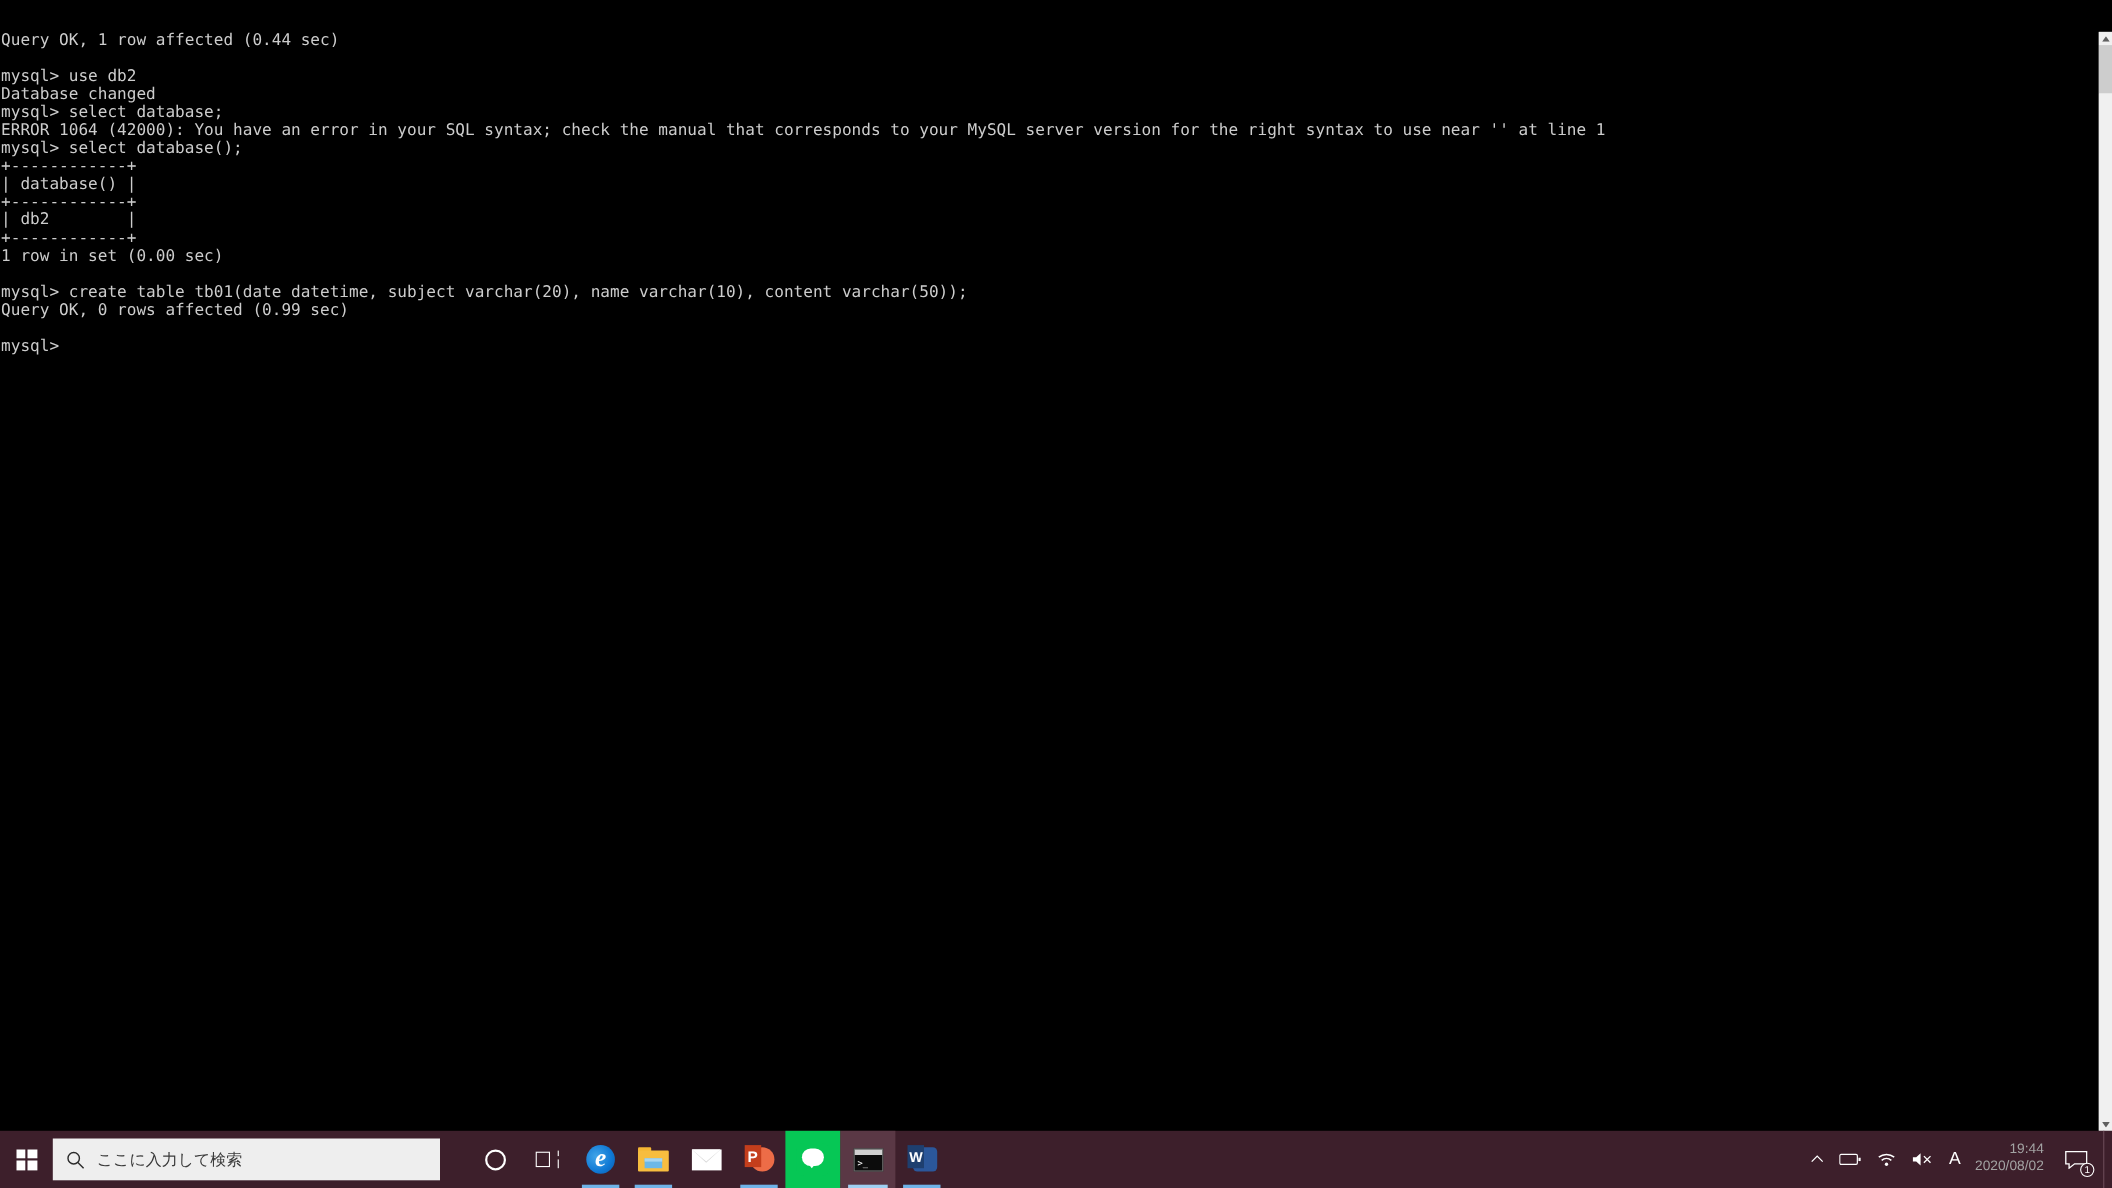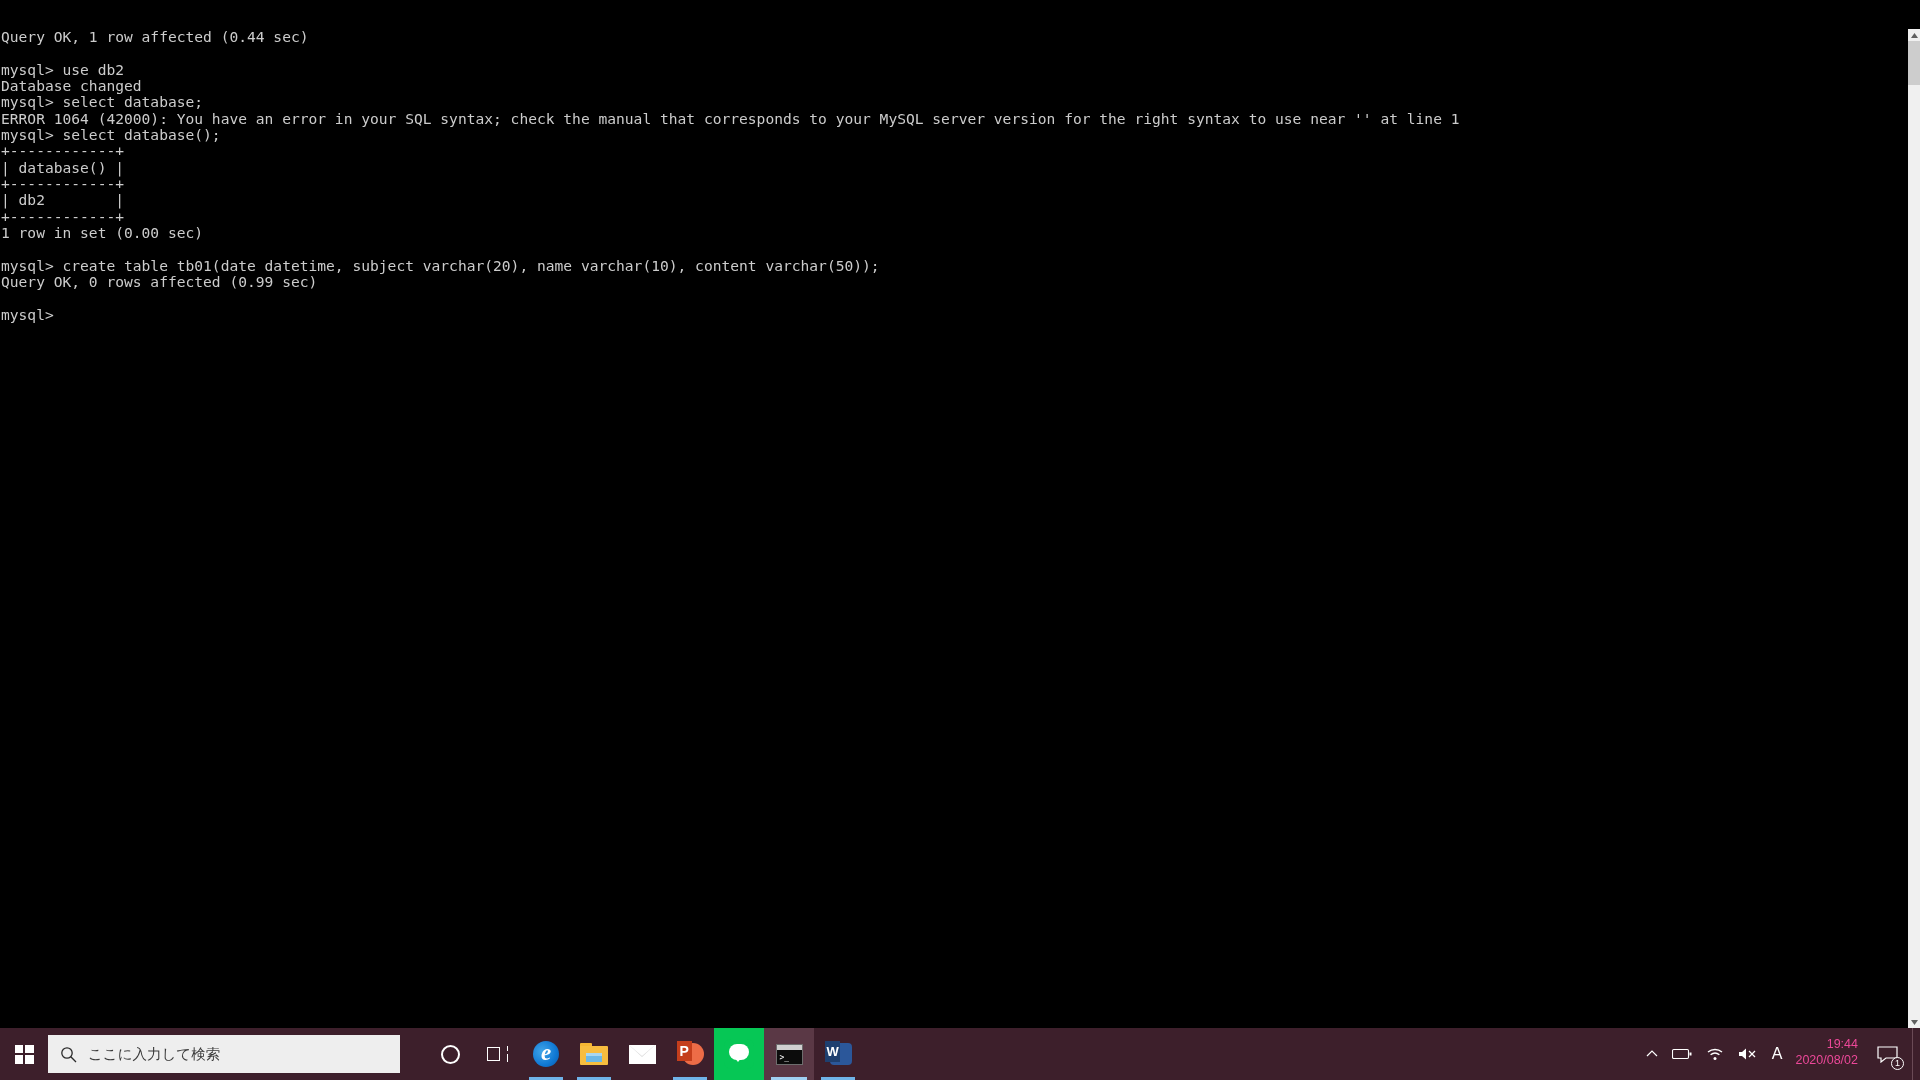--- a/index.html
+++ b/index.html
@@ -225,21 +225,21 @@
     color: #fff;
   }
   .tray-item {
     height: 52px; display: flex; align-items: center; justify-content: center;
     padding: 0 7px;
   }
   #clock {
     height: 52px; display: flex; flex-direction: column;
     align-items: flex-end; justify-content: center;
     padding: 0 12px 4px 6px;
-    font-size: 12.5px; line-height: 16px; color: #ec4899;
+    font-size: 12.5px; line-height: 16px; color: #a3a3a3;
     font-family: "Liberation Sans", sans-serif;
   }
   #ime-a { font-size: 16px; font-family: "Liberation Sans", sans-serif; }
   #notif-icon { position: relative; padding-right: 14px; }
   #notif-badge {
     position: absolute; right: 8px; bottom: 10px;
     width: 13px; height: 13px; border-radius: 50%;
     background: #3d1f2b; border: 1px solid #fff;
     color: #fff; font-size: 9px; line-height: 11px; text-align: center;
   }

